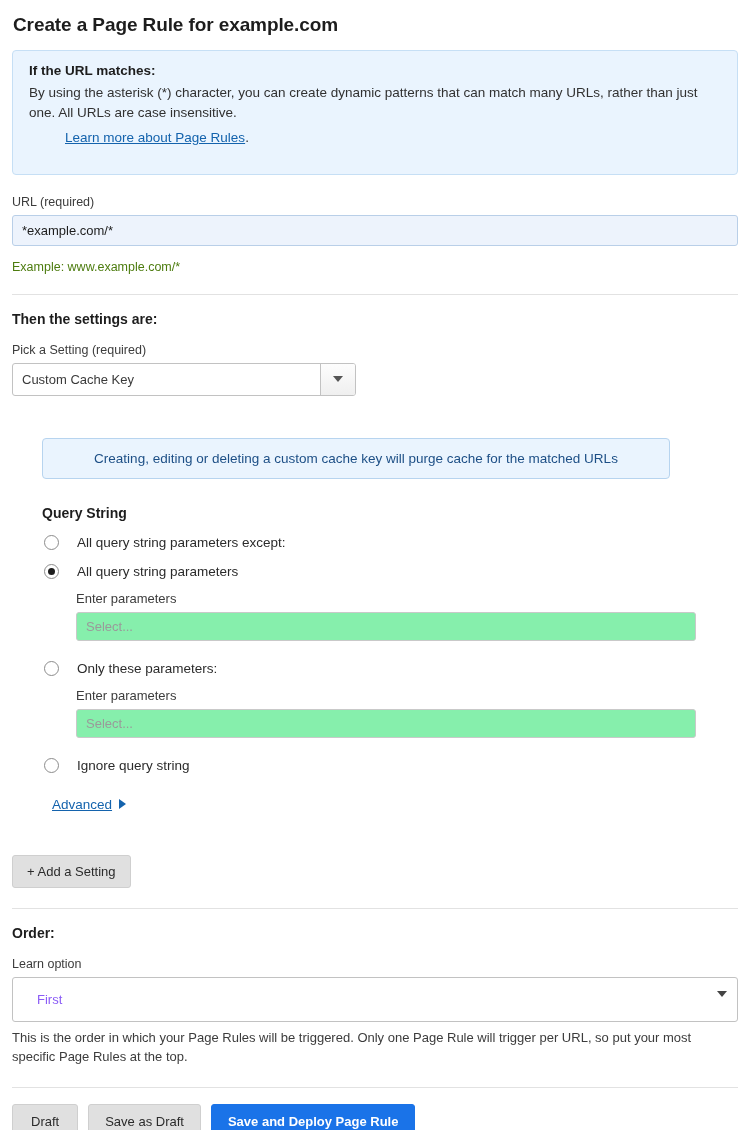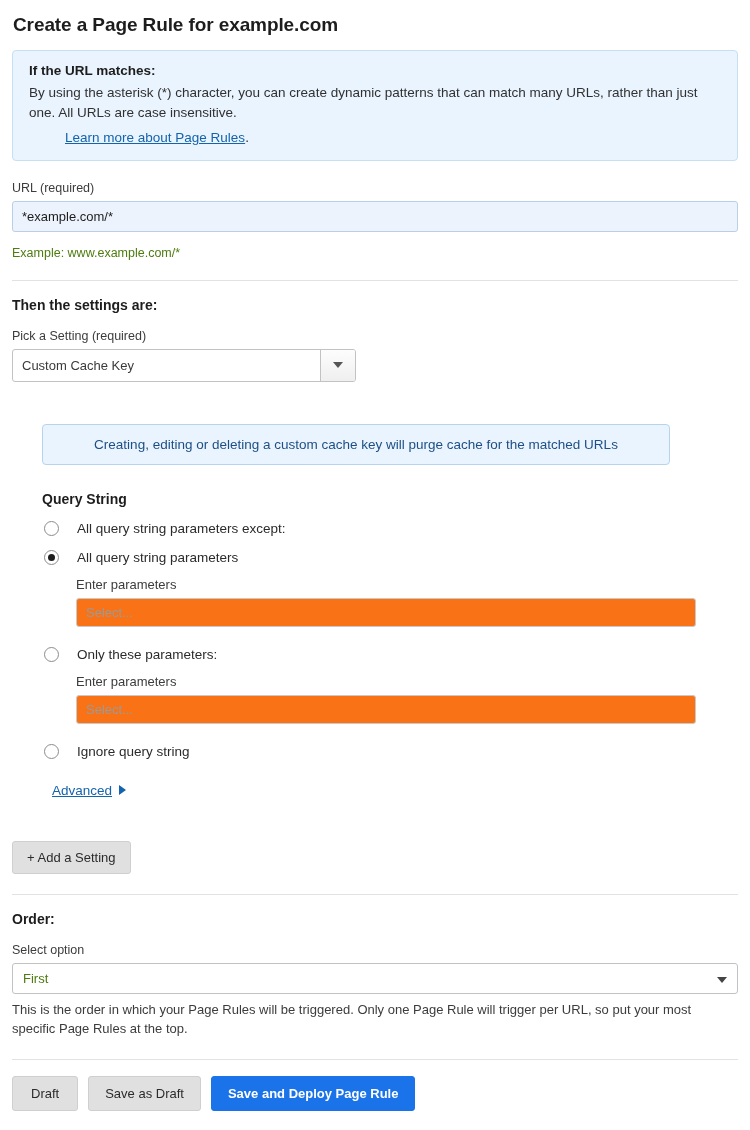--- a/index.html
+++ b/index.html
@@ -25,21 +25,21 @@
     color: #1d1d1d;
     margin: 6px 0 14px 1px;
     letter-spacing: -0.1px;
   }
 
   
   .callout {
     background: #eaf4fe;
     border: 1px solid #c6dff5;
     border-radius: 4px;
-    padding: 12px 16px 14px 16px;
+    padding: 12px 16px 28px 16px;
     margin-bottom: 20px;
   }
   .callout-title {
     font-weight: bold;
     font-size: 13.5px;
     color: #1d1d1d;
     margin-bottom: 5px;
   }
   .callout-text {
     font-size: 13.5px;
@@ -194,21 +194,21 @@
   }
   .select-input {
     display: block;
     box-sizing: border-box;
     width: 620px;
     height: 29px;
     padding: 4px 9px;
     font-family: "Liberation Sans", sans-serif;
     font-size: 13px;
     color: #1d1d1d;
-    background: #f97316;
+    background: #86efac;
     border: 1px solid #c9c9c9;
     border-radius: 3px;
     outline: none;
   }
   .select-input::placeholder { color: #9a9a9a; }
 
   .advanced {
     display: inline-flex;
     align-items: center;
     margin: 10px 0 0 10px;
@@ -239,30 +239,30 @@
     padding: 8px 14px;
   }
   .add-setting-wrap {
     margin-top: 42px;
   }
 
   
   .order-select {
     position: relative;
     width: 100%;
-    height: 31px;
+    height: 45px;
     border: 1px solid #c2c2c2;
     border-radius: 3px;
     background: #ffffff;
     display: flex;
     align-items: center;
-    padding: 0 10px;
-    box-sizing: border-box;
-    font-size: 13px;
-    color: #4d7c0f;
+    padding: 0 24px;
+    box-sizing: border-box;
+    font-size: 13px;
+    color: #8b5cf6;
   }
   .order-caret {
     position: absolute;
     right: 10px;
     top: 13px;
     width: 0; height: 0;
     border-left: 5px solid transparent;
     border-right: 5px solid transparent;
     border-top: 6px solid #444;
   }
@@ -365,21 +365,21 @@
   </div>
 
   <div class="add-setting-wrap">
     <button class="btn btn-grey">+ Add a Setting</button>
   </div>
 
   <hr class="divider">
 
   <div class="section-title">Order:</div>
 
-  <div class="field-label">Select option</div>
+  <div class="field-label">Learn option</div>
   <div class="order-select">
     <span>First</span>
     <span class="order-caret"></span>
   </div>
   <div class="order-hint">This is the order in which your Page Rules will be triggered. Only one Page Rule will trigger per URL, so put your most specific Page Rules at the top.</div>
 
   <hr class="divider">
 
   <div class="actions">
     <button class="btn btn-grey btn-cancel">Draft</button>

